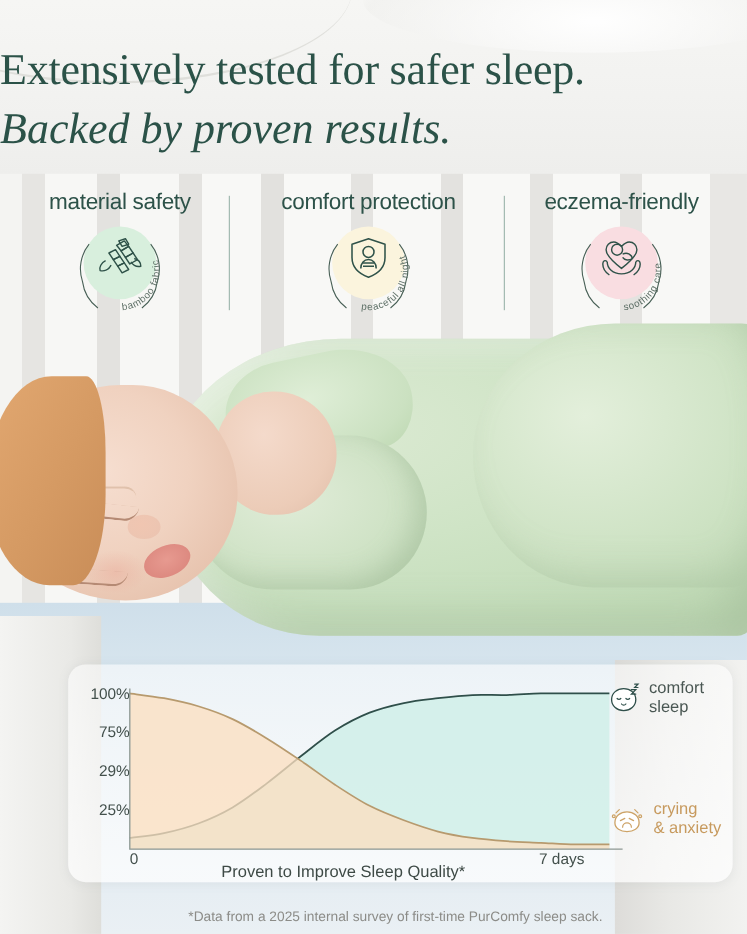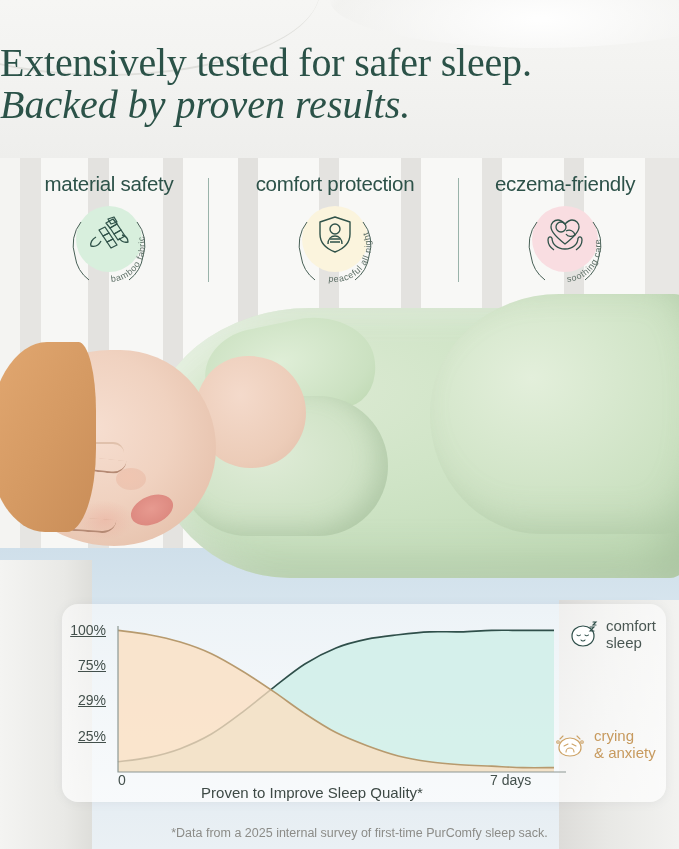--- a/index.html
+++ b/index.html
@@ -103,21 +103,21 @@
   }
   .cheek{position:absolute;left:72px;top:150px;width:58px;height:40px;border-radius:50%;background:radial-gradient(ellipse,rgba(233,160,144,.35),transparent 70%);}
   .nose{position:absolute;left:112px;top:118px;width:30px;height:22px;border-radius:50%;background:radial-gradient(ellipse at 40% 40%,rgba(240,196,175,.9),rgba(226,175,154,.4));}
 
   
   .headline{
     position:absolute;left:0;top:42px;width:679px;text-align:left;
     color:#2b5248;font-family:"Liberation Serif",serif;line-height:1.06;
   }
   .headline .l1{display:block;font-size:40px;letter-spacing:-.2px;}
-  .headline .l2{display:block;font-size:40px;font-style:italic;margin-top:0;}
+  .headline .l2{display:block;font-size:40px;font-style:italic;margin-top:12px;}
 
   
   .badges{position:absolute;left:0;top:172px;width:679px;height:118px;}
   .badge{position:absolute;top:0;width:226px;text-align:center;}
   .badge.b1{left:-4px;}
   .badge.b2{left:222px;}
   .badge.b3{left:452px;}
   .badge-title{
     color:#2d5249;font-size:20.5px;letter-spacing:-.3px;white-space:nowrap;
   }
@@ -140,34 +140,34 @@
   
   .chart-card{
     position:absolute;left:62px;top:604px;width:604px;height:198px;
     border-radius:16px;
     background:linear-gradient(180deg,rgba(255,255,255,.55),rgba(255,255,255,.72));
     box-shadow:0 1px 10px rgba(120,130,140,.10);
   }
   .chart-wrap{position:absolute;left:62px;top:604px;width:604px;height:198px;}
   .ylabels{position:absolute;left:12px;top:18px;width:48px;height:150px;}
   .ylabels span{
-    position:absolute;right:16px;color:#43504c;font-size:14px;text-align:right;white-space:nowrap;text-decoration:underline;
+    position:absolute;right:4px;color:#43504c;font-size:14px;text-align:right;white-space:nowrap;
   }
   .ylabels .y100{top:0;}
   .ylabels .y75{top:35px;}
   .ylabels .y50{top:70px;}
   .ylabels .y25{top:106px;}
   .xlabel-0{position:absolute;left:56px;top:168px;color:#43504c;font-size:14px;}
   .xlabel-7{position:absolute;left:428px;top:168px;color:#43504c;font-size:14px;}
   .caption{
     position:absolute;left:0;top:180px;width:500px;text-align:center;
     color:#3e4a46;font-size:15px;
   }
   .legend{position:absolute;font-size:15px;line-height:1.12;}
-  .legend.comfort{left:528px;top:14px;color:#4a5753;margin-left:16px;}
+  .legend.comfort{left:528px;top:14px;color:#4a5753;}
   .legend.crying{left:532px;top:124px;color:#c79a5e;}
   .legend .li{position:absolute;left:-40px;top:2px;width:34px;height:30px;}
 
   .footnote{
     position:absolute;left:0;top:826px;width:679px;text-align:center;
     color:#8c8c88;font-size:12.5px;margin-left:20px;
   }
 </style>
 </head>
 <body>

